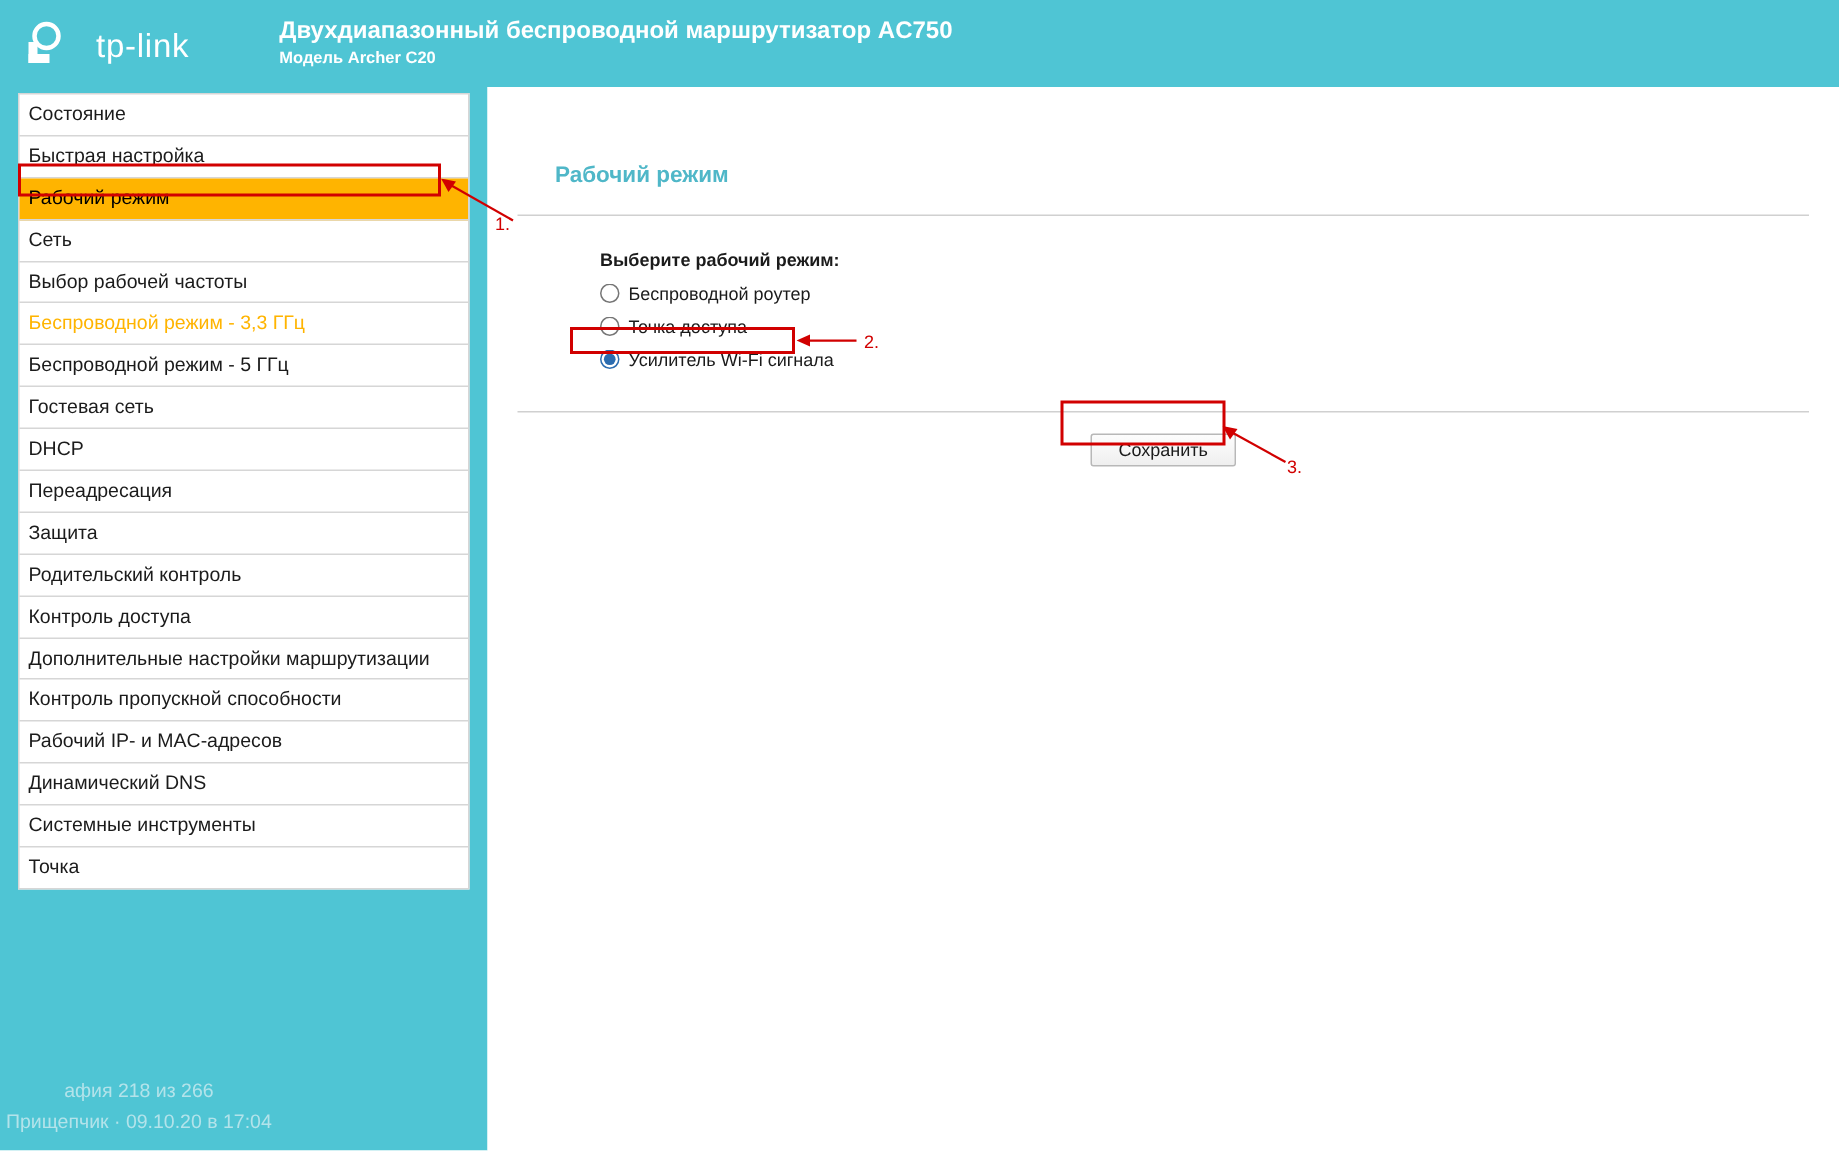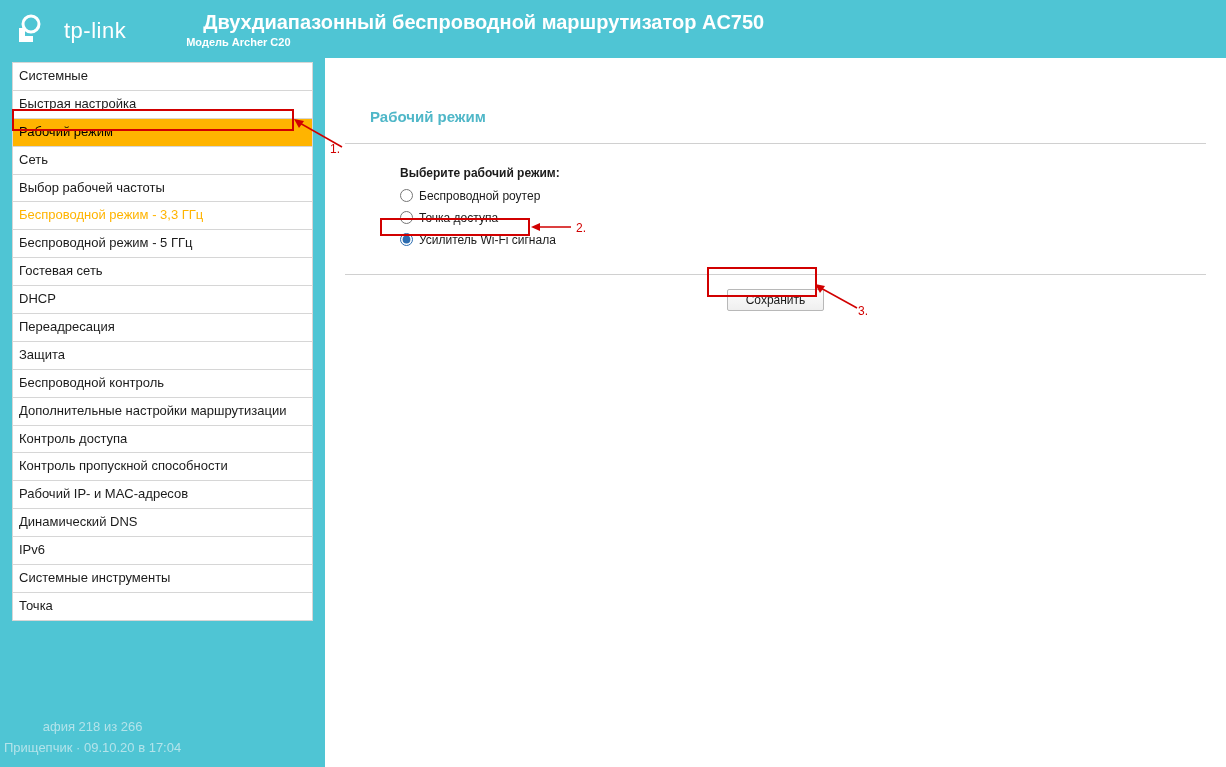--- a/index.html
+++ b/index.html
@@ -30,24 +30,23 @@
       font-size: 22px;
       font-weight: 400;
       letter-spacing: 0.5px;
       color: #ffffff;
     }
     .header-titles {
       margin-left: 60px;
       color: #ffffff;
     }
     .header-title {
-      font-size: 20px;
+      font-size: 16px;
       font-weight: bold;
       line-height: 1.3;
-      margin-left: 17px;
     }
     .header-subtitle {
       font-size: 11px;
       font-weight: bold;
       line-height: 1.3;
     }
     .layout {
       display: flex;
       height: calc(100% - 58px);
     }
@@ -170,38 +169,37 @@
   </div>
   <div class="header-titles">
     <div class="header-title">Двухдиапазонный беспроводной маршрутизатор AC750</div>
     <div class="header-subtitle">Модель Archer C20</div>
   </div>
 </div>
 
 <div class="layout">
   <div class="sidebar-col">
     <div class="sidebar" id="sidebar">
-        <div class="sidebar-item">Системные</div>
+        <div class="sidebar-item">Состояние</div>
         <div class="sidebar-item">Быстрая настройка</div>
         <div class="sidebar-item active">Рабочий режим</div>
         <div class="sidebar-item">Сеть</div>
         <div class="sidebar-item">Выбор рабочей частоты</div>
         <div class="sidebar-item highlighted">Беспроводной режим - 3,3 ГГц</div>
         <div class="sidebar-item">Беспроводной режим - 5 ГГц</div>
         <div class="sidebar-item">Гостевая сеть</div>
         <div class="sidebar-item">DHCP</div>
         <div class="sidebar-item">Переадресация</div>
         <div class="sidebar-item">Защита</div>
-        <div class="sidebar-item">Беспроводной контроль</div>
+        <div class="sidebar-item">Родительский контроль</div>
+        <div class="sidebar-item">Контроль доступа</div>
         <div class="sidebar-item">Дополнительные настройки маршрутизации</div>
-        <div class="sidebar-item">Контроль доступа</div>
         <div class="sidebar-item">Контроль пропускной способности</div>
         <div class="sidebar-item">Рабочий IP- и MAC-адресов</div>
         <div class="sidebar-item">Динамический DNS</div>
-        <div class="sidebar-item">IPv6</div>
         <div class="sidebar-item">Системные инструменты</div>
         <div class="sidebar-item">Точка</div>
       </div>
   </div>
 
   <div class="main">
     <div class="page-title">Рабочий режим</div>
 
     <div class="form-area">
       <div class="form-label">Выберите рабочий режим:</div>

